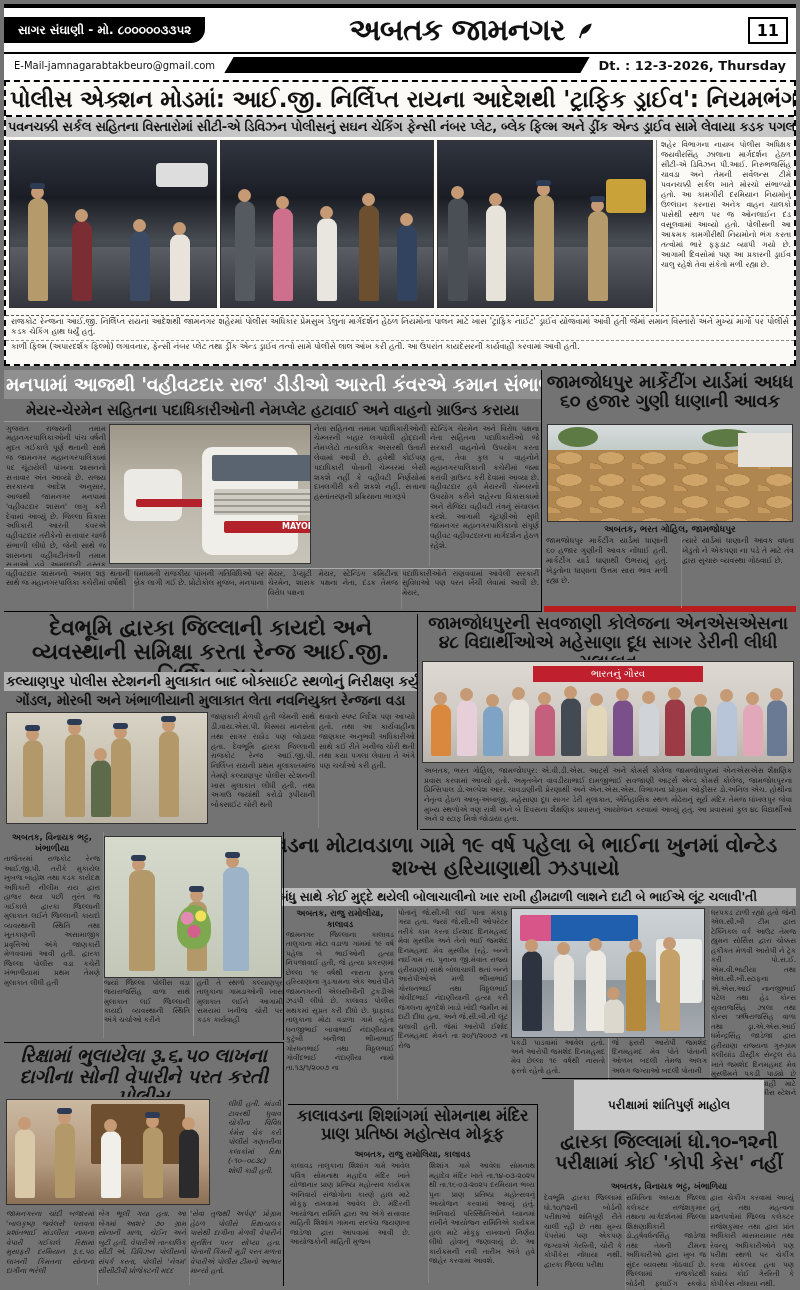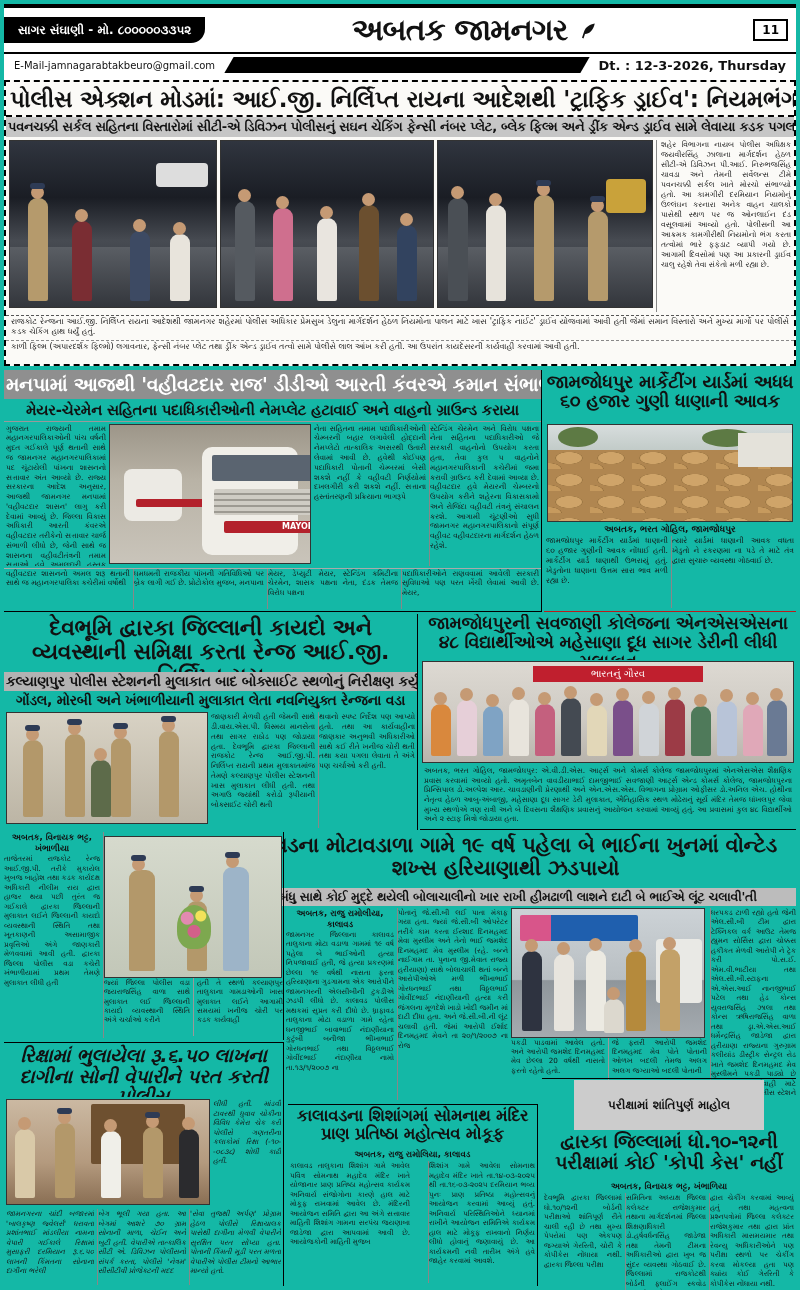--- a/index.html
+++ b/index.html
@@ -1,37 +1,37 @@
 <!DOCTYPE html>
 <html><head>
 <meta charset="utf-8">
 <style>
   html,body{margin:0;padding:0;background:#e8e6e0;}
-  .page{position:relative;width:800px;height:1290px;margin:0 auto;background:#14b8a6;
+  .page{position:relative;width:800px;height:1290px;margin:0 auto;background:#737373;
         font-family:"DejaVu Sans","Liberation Sans",sans-serif;color:#111;overflow:hidden;}
   .panel{position:absolute;box-sizing:border-box;}
   .hl{font-weight:bold;text-align:center;line-height:1.08;letter-spacing:-0.3px;overflow:hidden;}
   .nowrap{white-space:nowrap;}
   .grayband{background:#8f8f8f;color:#fff;}
   .subband{background:#c6c6c6;color:#111;}
   .body{font-size:8px;line-height:1.32;text-align:justify;overflow:hidden;}
   .byline{font-weight:bold;text-align:center;}
   .colrow{display:flex;overflow:hidden;}
   .colrow > .col{overflow:hidden;}
   .colrow > .col + .col{border-left:1px solid #888;}
   .photo{position:relative;overflow:hidden;border:1px solid #333;background:#777;flex:none;}
   .fig{position:absolute;bottom:6px;width:20px;height:58%;border-radius:9px 9px 2px 2px;background:var(--s,#999);}
   .fig::before{content:"";position:absolute;top:-12px;left:3px;width:13px;height:13px;border-radius:50%;background:#c59a74;}
   .fig.cap::after{content:"";position:absolute;top:-15px;left:2px;width:15px;height:6px;border-radius:3px;background:#2e3b55;}
   
   .hdr{position:absolute;left:4px;top:4px;width:792px;height:72px;border-top:4px solid #000;background:#fff;}
   .hdr-row1{display:flex;align-items:center;height:44px;border-bottom:2px solid #000;}
   .hdr-contact{background:#000;color:#fff;font-weight:bold;font-size:12px;padding:6px 14px;border-radius:0 0 14px 0;white-space:nowrap;}
   .hdr-title{flex:1;text-align:center;font-size:30px;font-weight:bold;letter-spacing:-1px;white-space:nowrap;overflow:hidden;}
-  .hdr-page{border:2px solid #000;background:#fff;color:#000;font-weight:bold;font-size:12px;padding:2px 7px;margin:0 8px;}
+  .hdr-page{border:2px solid #000;background:#fff;color:#000;font-weight:bold;font-size:16px;padding:2px 7px;margin:0 8px;}
   .hdr-row2{display:flex;align-items:center;height:22px;}
   .hdr-mail{font-size:10px;padding-left:10px;white-space:nowrap;}
   .hdr-band{flex:1;height:16px;background:#000;margin:0 14px;transform:skewX(-30deg);}
   .hdr-date{font-weight:bold;font-size:13px;padding-right:10px;white-space:nowrap;}
   
   .night{background:linear-gradient(#30353f 0%,#1a1d24 34%,#474b52 60%,#2b2e35 100%);}
   .roadline{position:absolute;left:0;right:0;bottom:0;height:36%;background:linear-gradient(#5a5e64,#33363c);}
   .carspot{position:absolute;border-radius:4px;}
   .sign{position:absolute;border-radius:2px;padding-left:48px;}
   .bouquet{position:absolute;width:34px;height:44px;border-radius:50% 50% 40% 40%;
@@ -122,32 +122,32 @@
       <div class="body col" style="flex:1;font-size:7.4px;">સ્ટેન્ડિંગ ચેરમેન અને વિરોધ પક્ષના નેતા સહિતના પદાધિકારીઓ જે સરકારી વાહનોનો ઉપયોગ કરતા હતા, તેવા કુલ ૫ વાહનોને મહાનગરપાલિકાની કચેરીમાં જમા કરાવી ગ્રાઉન્ડ કરી દેવામાં આવ્યા છે. વહીવટદાર હવે મેયરની ચેમ્બરનો ઉપયોગ કરીને શહેરના વિકાસકામો અને રોજિંદા વહીવટી તંત્રનું સંચાલન કરશે. આગામી ચૂંટણીઓ સુધી જામનગર મહાનગરપાલિકાનો સંપૂર્ણ વહીવટ વહીવટદારના માર્ગદર્શન હેઠળ રહેશે.</div>
     </div>
     <div class="colrow" style="height:40px;padding:0 2px;gap:3px;border-top:1px solid #aaa;">
       <div class="body col" style="width:124px;font-size:7.4px;">વહીવટદાર શાસનનો અમલ શરૂ થતાની સાથે જ મહાનગરપાલિકા કચેરીમાં વર્ષોથી</div>
       <div class="body col" style="width:130px;font-size:7.4px;">ધમધમતી રાજકીય પાંખની ગતિવિધિઓ પર બ્રેક લાગી ગઈ છે. પ્રોટોકોલ મુજબ, મનપાના</div>
       <div class="body col" style="width:130px;font-size:7.4px;">મેયર, ડેપ્યુટી મેયર, સ્ટેન્ડિંગ કમિટીના ચેરમેન, શાસક પક્ષના નેતા, દંડક તેમજ વિરોધ પક્ષના</div>
       <div class="body col" style="flex:1;font-size:7.4px;">પદાધિકારીઓને રાણવવામાં આવેલી સરકારી સુવિધાઓ પણ પરત ખેંચી લેવામાં આવી છે. મેયર,</div>
     </div>
   </div>
 
-  <div class="panel" style="left:544px;top:370px;width:252px;height:242px;border-bottom:1px solid #b91c1c;">
+  <div class="panel" style="left:544px;top:370px;width:252px;height:242px;border-bottom:6px solid #b91c1c;">
     <div class="hl" style="font-size:18px;padding:2px;height:48px;">જામજોધપુર માર્કેટીંગ યાર્ડમાં અધધ ૬૦ હજાર ગુણી ધાણાની આવક</div>
     <div class="photo sacks" style="width:244px;height:96px;margin:2px auto;">
       <span class="sackysky"></span>
       <span class="tree" style="left:10px;top:2px;width:40px;height:20px;"></span>
       <span class="tree" style="right:40px;top:4px;width:50px;height:18px;"></span>
       <span class="wallw" style="right:0;top:8px;width:54px;height:34px;"></span>
     </div>
     <div class="byline" style="font-size:9px;">અબતક, ભરત ગોહિલ, જામજોધપુર</div>
-    <div class="colrow" style="height:72px;padding:1px 2px;gap:3px;">
+    <div class="colrow" style="height:72px;padding:1px 2px;gap:13px;">
       <div class="body col" style="width:122px;font-size:7.6px;">જામજોધપુર માર્કેટીંગ યાર્ડમાં ધાણાની ૬૦ હજાર ગુણીની આવક નોંધાઈ હતી. માર્કેટીંગ યાર્ડ ધાણાથી ઉભરાયું હતું. ખેડુતોના ધાણાના ઉત્તમ સારા ભાવ મળી રહ્યા છે.</div>
-      <div class="body col" style="flex:1;font-size:7.6px;">ત્યારે યાર્ડમાં ધાણાની આવક વધતા ખેડુતો ને રકરણમા ના પડે તે માટે તંત્ર દ્વારા સુચારુ વ્યવસ્થા ગોઠવાઈ છે.</div>
+      <div class="body col" style="flex:1;font-size:7.6px;">ત્યારે યાર્ડમાં ધાણાની આવક વધતા ખેડુતો ને એકપણા ના પડે તે માટે તંત્ર દ્વારા સુચારુ વ્યવસ્થા ગોઠવાઈ છે.</div>
     </div>
   </div>
 
   <div class="panel" style="left:4px;top:614px;width:414px;height:216px;border-right:1px solid #000;">
     <div class="hl" style="font-size:22px;height:56px;padding-top:2px;">દેવભૂમિ દ્વારકા જિલ્લાની કાયદો અને વ્યવસ્થાની સમિક્ષા કરતા રેન્જ આઈ.જી. નિર્લિપ્ત રાય</div>
     <div class="hl nowrap" style="font-size:14px;background:#b3b3b3;padding:2px;">કલ્યાણપુર પોલીસ સ્ટેશનની મુલાકાત બાદ બોક્સાઈટ સ્થળોનું નિરીક્ષણ કર્યું</div>
     <div class="hl nowrap" style="font-size:14px;padding:2px;">ગોંડલ, મોરબી અને ખંભાળીયાની મુલાકાત લેતા નવનિયુક્ત રેન્જના વડા</div>
     <div class="colrow" style="height:116px;padding:2px;gap:3px;">
       <div class="photo" style="width:200px;height:110px;background:linear-gradient(#d8d2c4,#bcb5a5);">
         <span class="fig cap" style="left:16px;--s:#b3986a;height:70%"></span>
@@ -197,21 +197,21 @@
           <span class="sign" style="left:8px;top:6px;width:70px;height:26px;background:linear-gradient(90deg,#d8558a 0 26%,#1f5fae 26%);"></span>
           <span class="carspot" style="right:2px;top:30px;width:46px;height:64px;background:#e9e9e5;"></span>
           <span class="fig" style="left:10px;--s:#2e3340;height:62%"></span>
           <span class="fig" style="left:42px;--s:#e8e5de;height:60%"></span>
           <span class="fig" style="left:74px;--s:#eceae2;height:63%"></span>
           <span class="fig" style="left:92px;--s:#dcd8ce;height:26%;bottom:4px;"></span>
           <span class="fig" style="left:114px;--s:#b58a3c;height:62%"></span>
           <span class="fig" style="left:148px;--s:#c3a168;height:64%"></span>
         </div>
         <div class="colrow" style="height:56px;gap:3px;">
-          <div class="caption" style="width:94px;font-size:7.2px;">પકડી પાડવામાં આવેલ હતો. અને આરોપી જમશેદ દિનમહમદ મેવ છેલ્લા 20 વર્ષથી નાસતો ફરતો રહેતો હતો.</div>
+          <div class="caption" style="width:94px;font-size:7.2px;">પકડી પાડવામાં આવેલ હતો. અને આરોપી જમશેદ દિનમહમદ મેવ છેલ્લા ૧૯ વર્ષથી નાસતો ફરતો રહેતો હતો.</div>
           <div class="caption" style="flex:1;font-size:7.2px;border-left:1px solid #999;padding-left:3px;">જે ફરારી આરોપી જમશેદ દિનમહમદ મેવ પોતે પોતાની ઓળખ બદલી તેમજ અલગ અલગ જગ્યાઓ બદલી પોતાની</div>
         </div>
       </div>
       <div class="body col" style="flex:1;font-size:7.2px;">ધરપકડ ટાળી રહ્યો હતો જેની એલ.સી.બી ટીમ દ્વારા ટેક્નિકલ વર્ક આઉટ તેમજ હ્યુમન સોર્સિસ દ્વારા ચોક્કસ હકીકત મેળવી આરોપી ને ટ્રેક કરી પો.સ.ઈ. એમ.વી.ભાટીયા તથા એલ.સી.બી.સ્ટાફના એ.એસ.આઈ નાનજીભાઈ પટેલ તથા હેડ કોન્સ યુવરાજસિંહ ઝાલા તથા કોન્સ ઋષિરાજસિંહ વાળા તથા ડ્રા.એ.એસ.આઈ ધર્મેન્દ્રસિંહ જાડેજા દ્વારા હરીયાણા રાજ્યના ગુરુગ્રામ કલીયાંડ ડીસ્ટ્રીક સેન્ટ્રલ રોડ ખાતે જમશેદ દિનમહમદ મેવ મુસ્લીમને પકડી પાડ્યો છે તથા વધુ કાર્યવાહી માટે કાલાવડ ટાઉન પોલીસ સ્ટેશને સોંપી આપેલ છે.</div>
     </div>
   </div>
 
   <div class="panel" style="left:4px;top:832px;width:280px;height:208px;border-right:1px solid #000;">
     <div class="colrow" style="height:206px;gap:3px;">
       <div class="col" style="width:96px;">
@@ -228,21 +228,21 @@
         <div class="colrow" style="height:58px;gap:3px;">
           <div class="caption" style="width:86px;font-size:7.2px;">જ્યાં જિલ્લા પોલીસ વડા જયરાજસિંહ વાળા સાથે મુલાકાત લઈ જિલ્લાની કાયદો વ્યવસ્થાની સ્થિતિ અંગે ચર્ચાઓ કરીને</div>
           <div class="caption" style="flex:1;font-size:7.2px;border-left:1px solid #999;padding-left:3px;">હતી તે સ્થળો કલ્યાણપુર તાલુકાના ગામડાઓની ખાસ મુલાકાત લઈને આગામી સમયમાં ખનીજ ચોરી પર કડક કાર્યવાહી</div>
         </div>
       </div>
     </div>
   </div>
 
   <div class="panel" style="left:4px;top:1042px;width:280px;height:244px;border-top:1px solid #000;border-right:1px solid #000;font-style:italic;">
     <div class="hl" style="font-size:19px;height:52px;padding-top:2px;">રિક્ષામાં ભુલાયેલા રૂ.૬.૫૦ લાખના દાગીના સોની વેપારીને પરત કરતી પોલીસ</div>
-    <div class="colrow" style="height:108px;padding:2px;gap:3px;">
+    <div class="colrow" style="height:108px;padding:2px;gap:18px;">
       <div class="photo" style="width:202px;height:104px;background:linear-gradient(#cbb9a2 0%,#b49a7e 60%,#8a6f54 100%);">
         <span class="sign" style="left:84px;top:4px;width:46px;height:60px;background:#6e5030;"></span>
         <span class="fig" style="left:8px;--s:#d9c9a8;height:66%"></span>
         <span class="fig cap" style="left:48px;--s:#b3986a;height:72%"></span>
         <span class="fig" style="left:94px;--s:#f0efe9;height:64%"></span>
         <span class="fig cap" style="left:136px;--s:#b3986a;height:68%"></span>
         <span class="fig" style="left:172px;--s:#2b2b2e;height:66%"></span>
       </div>
       <div class="body col" style="flex:1;font-size:7.2px;">લીધી હતી. માંડવી ટાવરથી ધુવાવ ચોકીના વિવિધ કેમેરા ચેક કરી પોલીસે ગણતરીના કલાકોમાં રિક્ષા (-૧૦--૦૮૩૮) શોધી કાઢી હતી.</div>
     </div>

